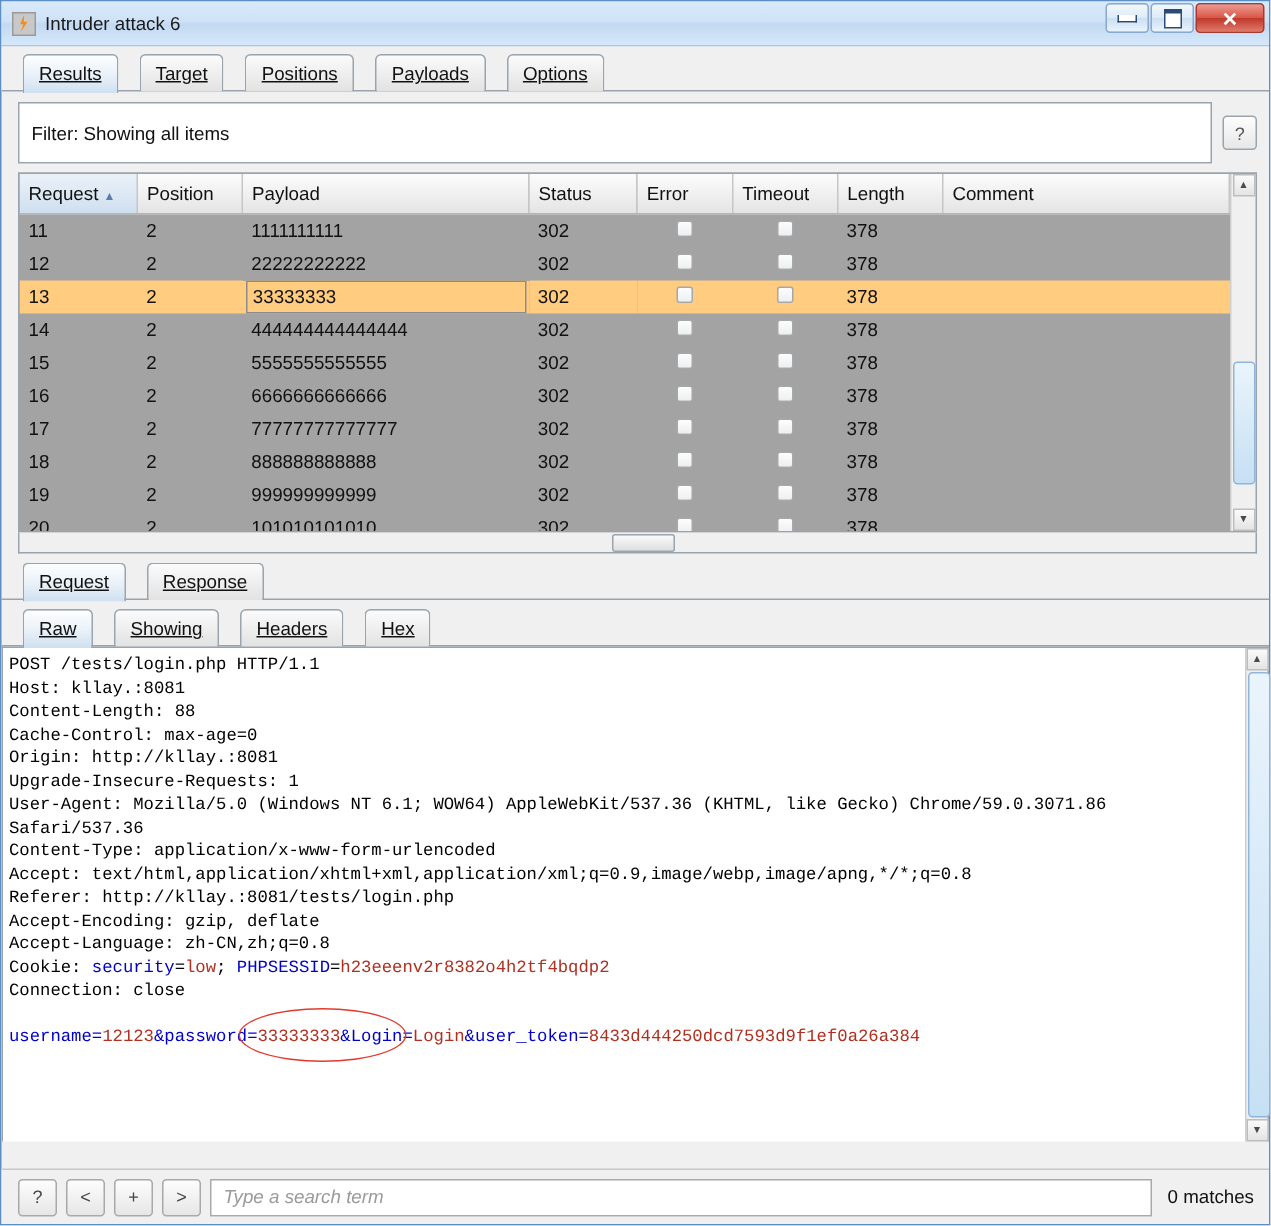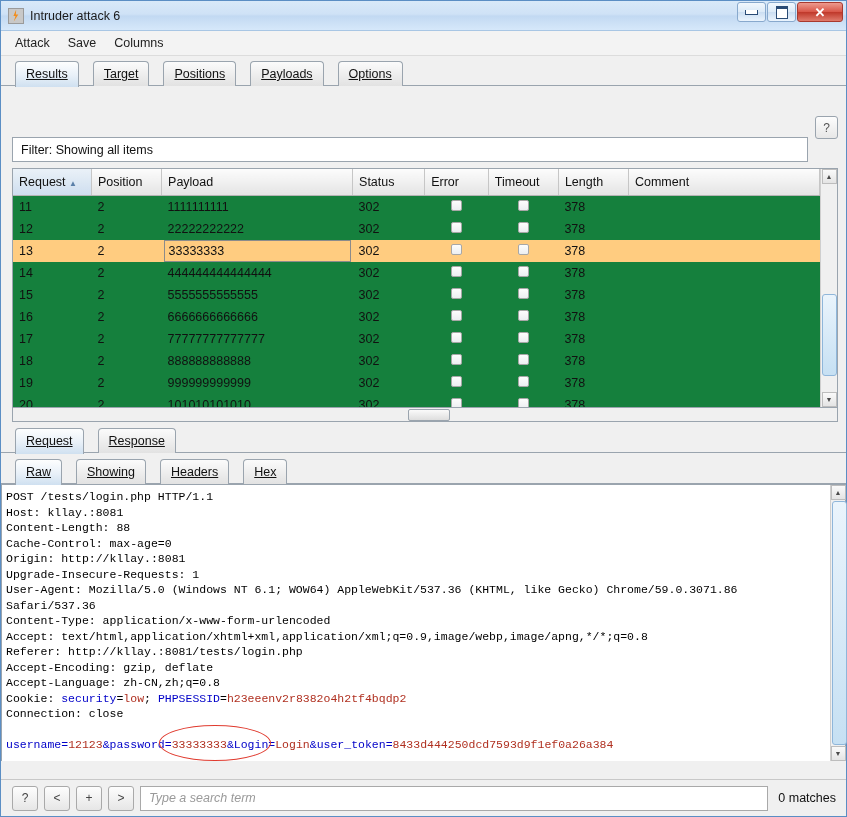--- a/index.html
+++ b/index.html
@@ -42,29 +42,29 @@
     background:#f0f0f0;position:relative;}
   .tabstrip:after{content:"";position:absolute;left:0;right:0;bottom:0;height:1px;background:#9aa4ae;}
   .tab{font-size:12.5px;padding:5px 10px 5px;margin-right:14px;border:1px solid #9aa4ae;
     border-bottom:none;border-radius:4px 4px 0 0;position:relative;z-index:1;
     background:linear-gradient(180deg,#fbfbfb 0%,#ececec 60%,#e2e2e2 100%);color:#111;text-decoration:underline;}
   .tab.active{background:linear-gradient(180deg,#fdfefe 0%,#e8f0f8 55%,#cfe0f0 100%);
     z-index:3;padding-bottom:6px;margin-bottom:-1px;}
 
   
   .filterwrap{flex:none;display:flex;align-items:center;padding:7px 8px 6px 11px;gap:7px;}
-  .filterbar{flex:1;height:25px;background:#fff;border:1px solid #9aa4ae;
-    display:flex;align-items:center;padding-left:8px;font-size:12.5px;color:#111;box-sizing:border-box;margin-top:44px;}
+  .filterbar{flex:1;height:41px;background:#fff;border:1px solid #9aa4ae;
+    display:flex;align-items:center;padding-left:8px;font-size:12.5px;color:#111;box-sizing:border-box;}
   .helpbtn{width:23px;height:23px;border:1px solid #9aa4ae;border-radius:3px;
     background:linear-gradient(180deg,#fdfdfd,#e7e7e7);display:flex;align-items:center;
     justify-content:center;font-size:12px;color:#555;box-sizing:border-box;}
 
   
   .results{flex:none;height:240px;margin:0 8px 0 11px;border:1px solid #9aa4ae;
-    background:#15803d;display:flex;box-sizing:border-box;position:relative;}
+    background:#a3a3a3;display:flex;box-sizing:border-box;position:relative;}
   .tablearea{flex:1;overflow:hidden;position:relative;}
   table.res{border-collapse:collapse;width:100%;table-layout:fixed;font-size:12.5px;}
   table.res th{
     background:linear-gradient(180deg,#fcfcfc 0%,#efefef 55%,#e4e4e4 100%);
     border-right:1px solid #c6c6c6;border-bottom:1px solid #b4b4b4;
     font-weight:normal;text-align:left;padding:4px 6px;height:18px;color:#111;white-space:nowrap;}
   table.res th.sorted{background:linear-gradient(180deg,#eaf1f8 0%,#dbe7f3 55%,#cfdef0 100%);}
   table.res td{padding:3px 6px;border:none;white-space:nowrap;color:#111;height:16px;}
   tr.row.sel td{background:#ffcc80;}
   td.cellbox{position:relative;}
@@ -139,25 +139,20 @@
         <div class="gl">
             <span class="max-gl"></span>
           </div>
       </div>
       <div class="wbtn close">
         <div class="gl">✕</div>
       </div>
     </div>
   </div>
 
-  <div class="menubar">
-    <div class="menu-item">Attack</div>
-    <div class="menu-item">Save</div>
-    <div class="menu-item">Columns</div>
-  </div>
 
   <div class="tabstrip">
     <div class="tab active">Results</div>
     <div class="tab">Target</div>
     <div class="tab">Positions</div>
     <div class="tab">Payloads</div>
     <div class="tab">Options</div>
   </div>
 
   <div class="filterwrap">

